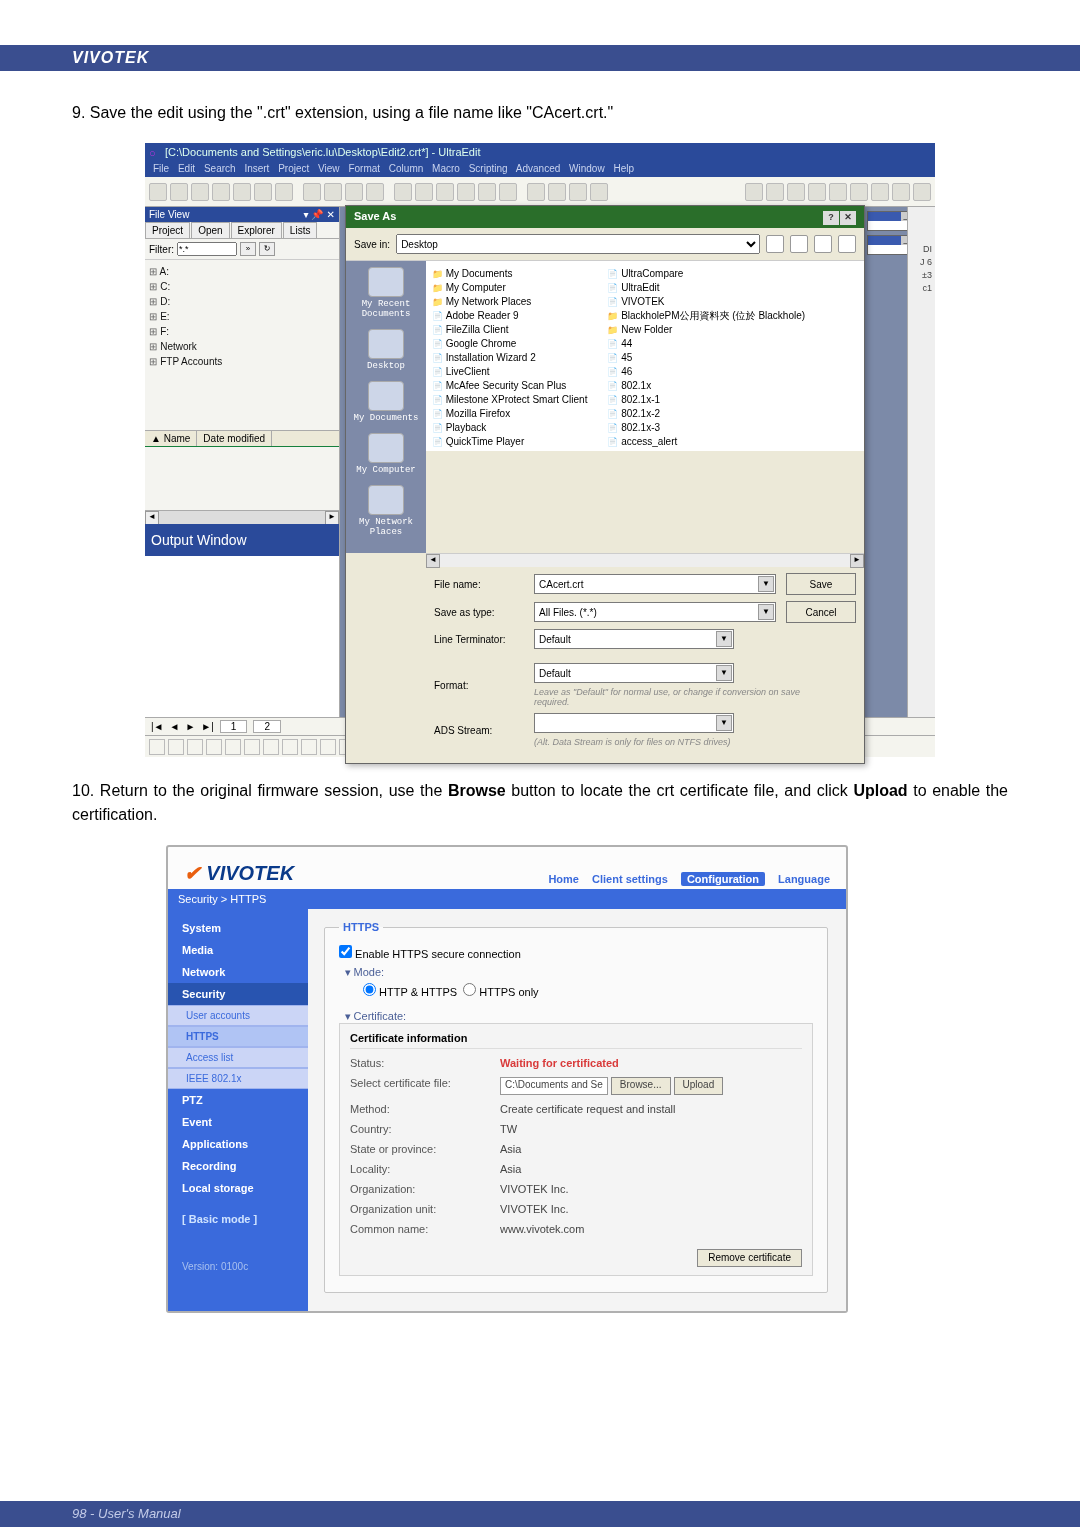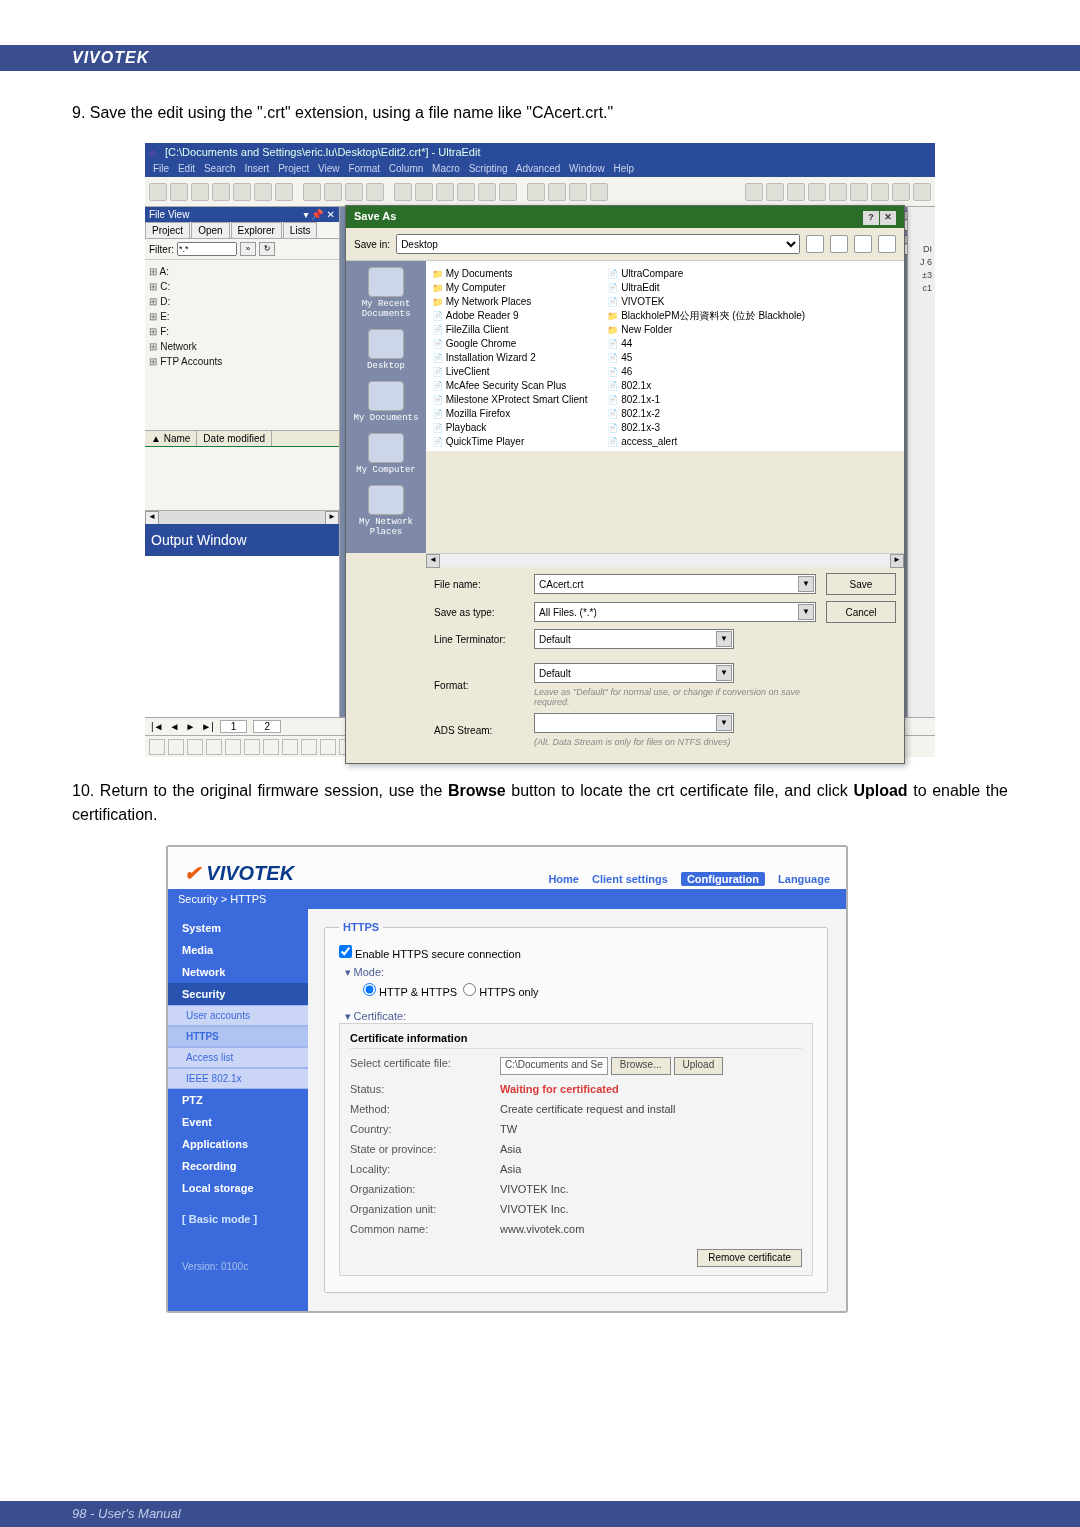--- a/index.html
+++ b/index.html
@@ -33,21 +33,21 @@
   .lp-list-hdr div { padding:2px 6px; border-right:1px solid #aaa;}
   .lp-scroll { height:14px; background:#ddd; border-top:1px solid #aaa; display:flex; }
   .lp-scroll div { width:14px; height:14px; background:#eee; border:1px solid #999; font-size:8px; text-align:center;}
   .lp-scroll div:last-child { margin-left:auto;}
   .output-bar { background:#2a4a9a; color:#fff; font-size:14px; padding:8px 6px; }
   .center-panel { flex:1; background:#7c8aa8; position:relative; }
   .num-col { position:absolute; right:0; top:0; width:28px; height:100%; background:#efefef; border-left:1px solid #aaa; font-size:9px; padding-top:36px; text-align:right; padding-right:3px; line-height:13px; color:#444;}
   .mini-win { position:absolute; right:4px; top:4px; width:64px; height:20px; background:#fff; border:1px solid #666; font-size:8px;}
   .mini-win .mbar { height:9px; background:#3a5aaf; display:flex; justify-content:flex-end; gap:1px;}
   .mini-win .mbar span{ width:9px; height:9px; background:#ccc; font-size:7px; text-align:center; line-height:8px;}
-  .saveas-dialog { position:absolute; left:200px; top:62px; width:560px; background:#ece9d8; border:1px solid #666; box-shadow:2px 2px 6px rgba(0,0,0,0.3); }
+  .saveas-dialog { position:absolute; left:200px; top:62px; width:520px; background:#ece9d8; border:1px solid #666; box-shadow:2px 2px 6px rgba(0,0,0,0.3); }
   .sa-title { height:22px; background:#2a6e2a; color:#fff; font-size:11px; font-weight:bold; padding:4px 8px; display:flex; justify-content:space-between;}
   .sa-title .xbtns span{ display:inline-block; width:16px; height:14px; background:#ddd; margin-left:1px; font-size:9px; text-align:center; line-height:13px; color:#333;}
   .sa-row1 { display:flex; align-items:center; padding:6px 8px; font-size:10px; gap:6px; border-bottom:1px solid #ccc;}
   .sa-row1 select{ flex:1; height:20px; font-size:10px;}
   .sa-nav-ic { width:18px; height:18px; border:1px solid #999; background:#fff; border-radius:2px;}
   .sa-body { display:flex; }
   .sa-places { width:80px; background:#7e8aa8; padding:6px 4px; color:#fff; font-size:9px; text-align:center;}
   .sa-place { margin-bottom:10px;font-family:Liberation Mono, monospace;}
   .sa-place .pic { width:36px; height:30px; background:#cdd6e8; margin:0 auto 2px; border-radius:4px; border:1px solid #aaa;}
   .sa-files { flex:1; background:#fff; font-size:10px; padding:6px 6px 2px 6px; display:flex; gap:20px; height:190px; overflow:hidden;}
@@ -437,30 +437,30 @@
       <div class="s2-content">
         <fieldset class="s2-fieldset">
           <legend>HTTPS</legend>
           <div class="s2-chk"><input type="checkbox" checked="" style=""> <span>Enable HTTPS secure connection</span></div>
           <div class="s2-mode">▾ <span>Mode:</span></div>
           <div class="s2-radio-row"><input type="radio" checked="" style=""> <span>HTTP &amp; HTTPS</span>&nbsp;&nbsp;<input type="radio" style=""> <span>HTTPS only</span></div>
           <div class="s2-cert-hdr">▾ <span>Certificate:</span></div>
           <div class="s2-cert-box">
             <div style="border-bottom:1px solid #ddd; padding-bottom:4px; margin-bottom:4px"><b>Certificate information</b></div>
             <div class="s2-cert-line">
+                  <div class="lbl">Status:</div>
+                  <div class="val"><span class="red">Waiting for certificated</span></div>
+                </div>
+            <div class="s2-cert-line">
                   <div class="lbl">Select certificate file:</div>
                   <div class="val">
               <span class="s2-inp">C:\Documents and Se</span><span class="s2-btn-sm">Browse...</span><span class="s2-btn-sm">Upload</span>
             </div>
                 </div>
             <div class="s2-cert-line">
-                  <div class="lbl">Status:</div>
-                  <div class="val"><span class="red">Waiting for certificated</span></div>
-                </div>
-            <div class="s2-cert-line">
                   <div class="lbl">Method:</div>
                   <div class="val">Create certificate request and install</div>
                 </div>
             <div class="s2-cert-line">
                   <div class="lbl">Country:</div>
                   <div class="val">TW</div>
                 </div>
             <div class="s2-cert-line">
                   <div class="lbl">State or province:</div>
                   <div class="val">Asia</div>

